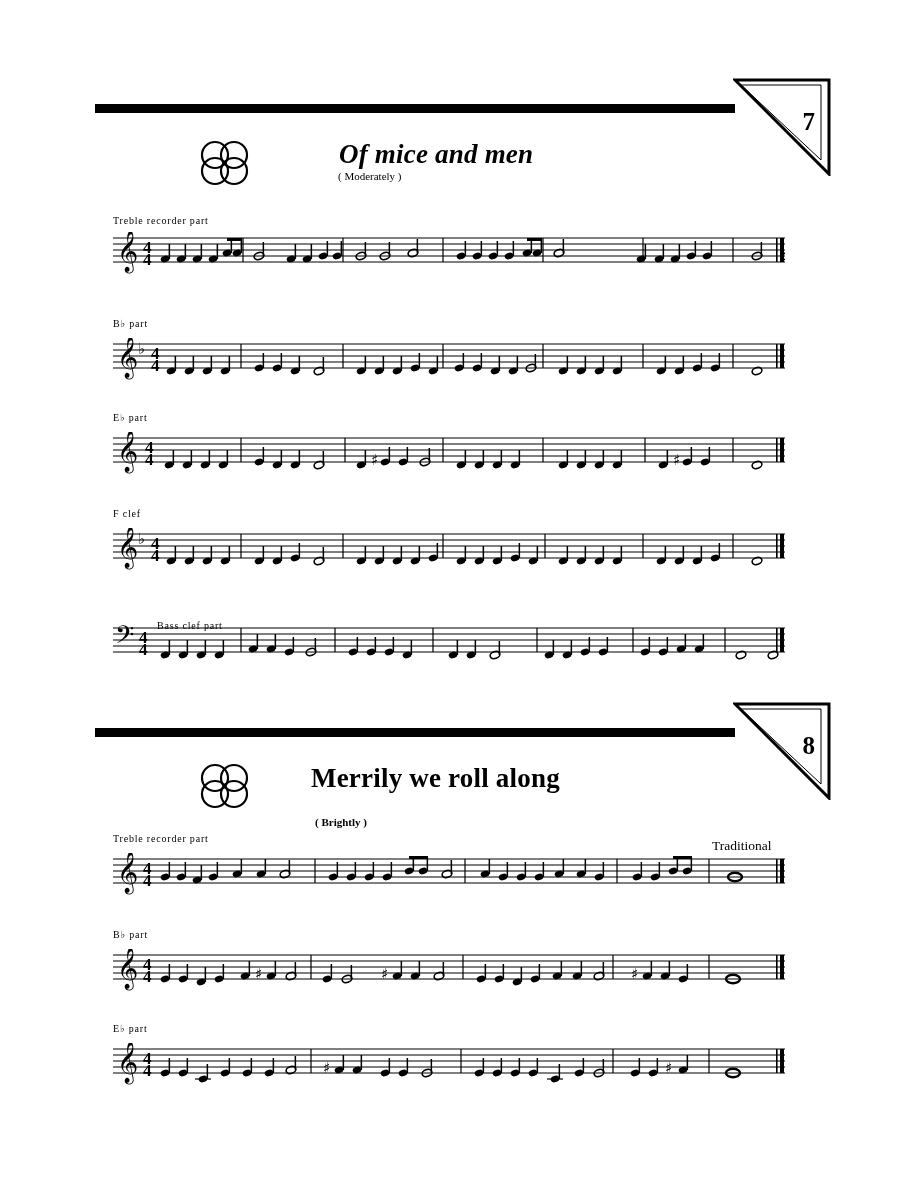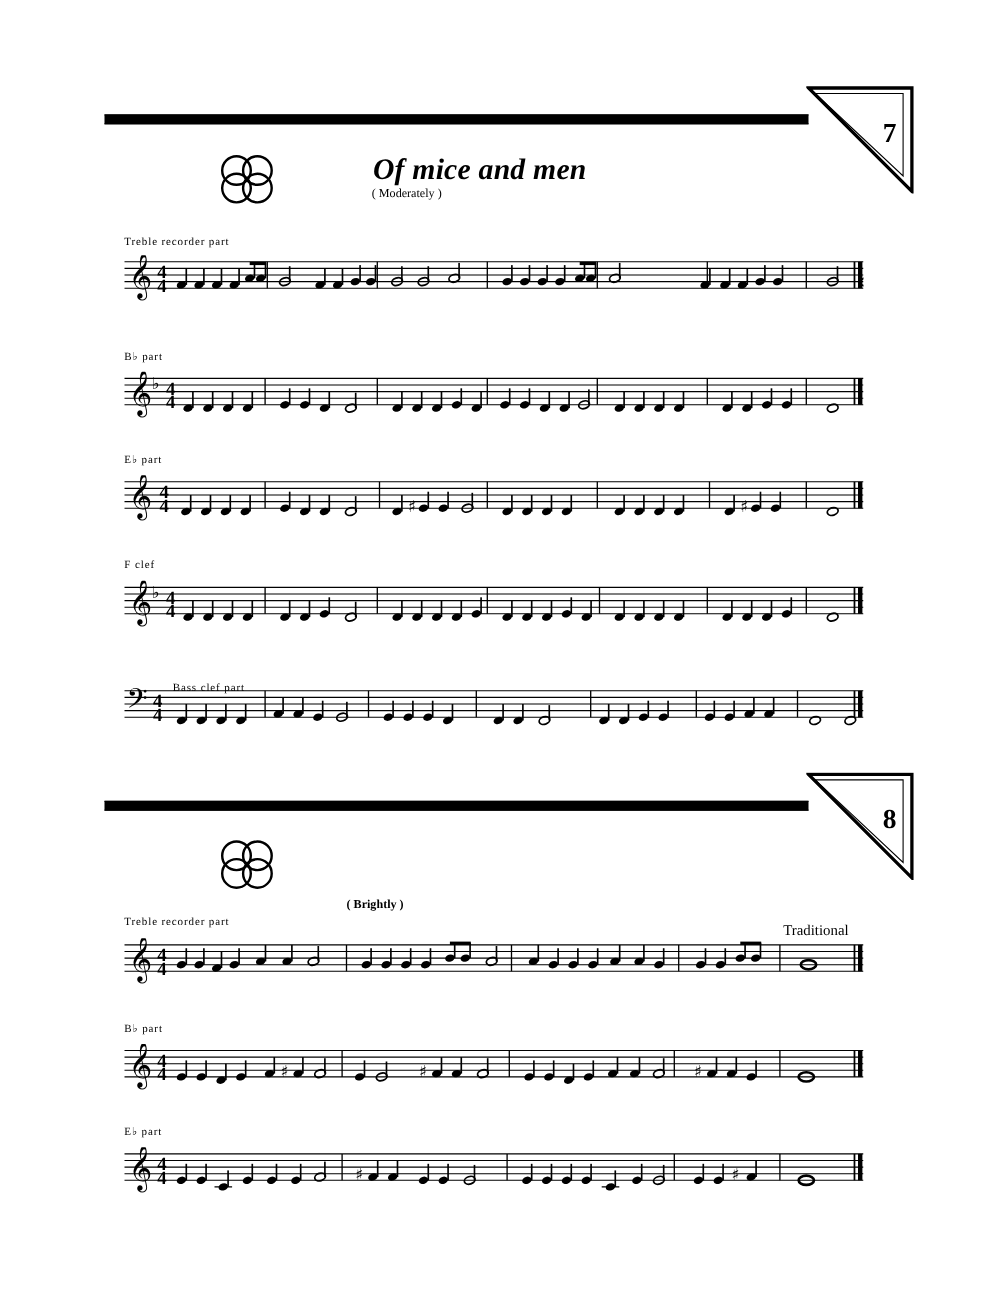--- a/index.html
+++ b/index.html
@@ -556,20 +556,21 @@
   </div>
 
   <div class="logo" style="top:763px;">
     <svg width="58" height="46" viewBox="0 0 58 46">
       <circle cx="19" cy="15" r="13" fill="none" stroke="#000" stroke-width="2.2"></circle>
       <circle cx="38" cy="15" r="13" fill="none" stroke="#000" stroke-width="2.2"></circle>
       <circle cx="19" cy="31" r="13" fill="none" stroke="#000" stroke-width="2.2"></circle>
       <circle cx="38" cy="31" r="13" fill="none" stroke="#000" stroke-width="2.2"></circle>
     </svg>
   </div>
+  <div class="title" style="left:311px; top:763px;">Merrily we roll along</div>
   <div class="tempo" style="left:315px; top:816px;font-weight:bold;">( Brightly )</div>
   <div class="credit" style="left:712px; top:819px;">Traditional</div>
 
   <div class="part-label" style="left:113px; top:833px;">Treble  recorder  part</div>
   <div class="system" style="top:853px;">
     <svg width="672" height="42" viewBox="0 0 672 42">
       <g stroke="#000" stroke-width="1">
         <line x1="0" y1="6" x2="672" y2="6"></line>
           <line x1="0" y1="12" x2="672" y2="12"></line>
         <line x1="0" y1="18" x2="672" y2="18"></line>

